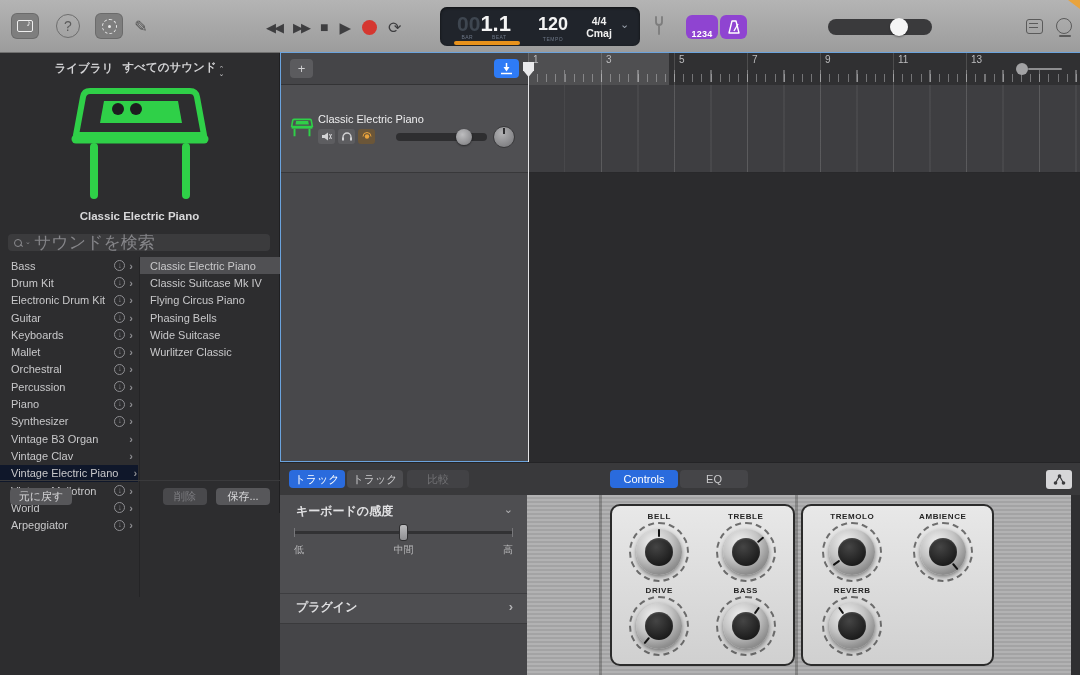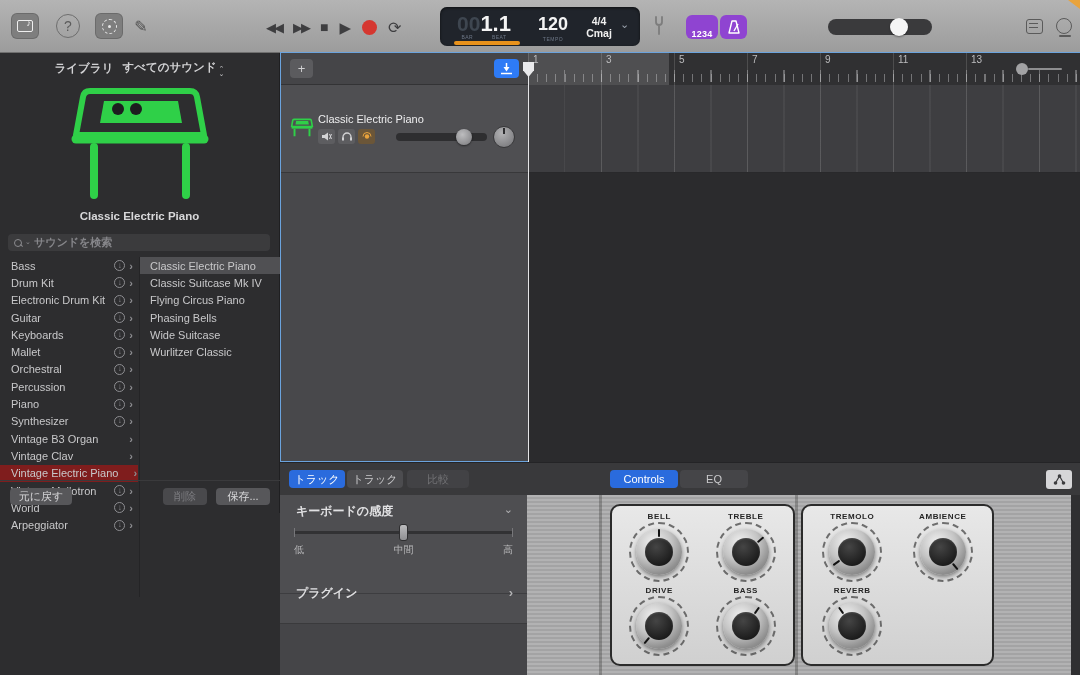--- a/index.html
+++ b/index.html
@@ -66,25 +66,25 @@
   .lib-filter { color:#d2d2d4; font-size:11.5px; font-weight:bold; }
   .updown { display:inline-flex; flex-direction:column; line-height:4.5px; font-size:7px; color:#b5b5b7; margin-left:2px; }
   .patch-art { position:absolute; left:0; right:0; top:30px; display:flex; justify-content:center; }
   .patch-title { position:absolute; top:157px; left:0; right:0; text-align:center; color:#d8d8da; font-size:11.5px; font-weight:bold; }
   .search-box { position:absolute; left:8px; top:181px; width:262px; height:17px; background:#3b3b3d; border-radius:4px;
     display:flex; align-items:center; padding:0 6px; gap:3px; }
   .mag { width:8px; height:8px; position:relative; }
   .mag::before { content:""; position:absolute; left:0; top:0; width:6px; height:6px; border:1.2px solid #8a8a8e; border-radius:50%; }
   .mag::after { content:""; position:absolute; left:6px; top:6px; width:3px; height:1.2px; background:#8a8a8e; transform:rotate(45deg); }
   .search-chev { color:#8a8a8e; font-size:7px; margin-top:-2px; }
-  .search-ph { color:#86868a; font-size:11px;font-weight:bold; }
+  .search-ph { color:#86868a; font-size:17px; }
 
   .cat-list { position:absolute; left:0; top:204px; width:138px; }
   .cat-row { height:17.3px; display:flex; align-items:center; padding:0 5px 0 11px; }
-  .cat-row.selected { background:#7f1d1d; }
+  .cat-row.selected { background:#0f172a; }
   .cat-label { flex:1; color:#c8c8ca; font-size:11px; white-space:nowrap; }
   .cat-icons { display:flex; align-items:center; gap:4px; }
   .dl-icon { width:11px; height:11px; border:1px solid #8e8e92; border-radius:50%; color:#8e8e92; font-size:8px;
     display:flex; align-items:center; justify-content:center; line-height:1; }
   .chev { color:#8e8e92; font-size:11px; font-weight:bold; }
   .patch-list { position:absolute; left:140px; top:204px; width:140px; }
   .patch-row { height:17.3px; display:flex; align-items:center; padding-left:10px; color:#c8c8ca; font-size:11px; white-space:nowrap; }
   .patch-row.selected { background:#505053; }
   .list-divider { position:absolute; left:138.5px; top:204px; width:1px; height:340px; background:#242426; }
 
@@ -156,21 +156,21 @@
   .insp-chev { color:#b2b2b4; font-size:11px; }
   .sens-slider { position:absolute; left:14px; top:36px; width:219px; height:3px; background:#323234; border-radius:2px; }
   .sens-slider::before, .sens-slider::after { content:""; position:absolute; top:-3px; width:1px; height:9px; background:#77777a; }
   .sens-slider::before { left:0; } .sens-slider::after { right:0; }
   .sens-handle { position:absolute; left:105px; top:-7px; width:9px; height:17px; border-radius:3px;
     background:linear-gradient(#bcbcbe,#8f8f92); border:1px solid #2e2e30; }
   .sens-labels { position:absolute; left:14px; top:48px; width:219px; display:flex; justify-content:space-between;
     color:#b6b6b8; font-size:10px; }
   .insp-hint { position:absolute; left:14px; top:68px; width:225px; color:#aaaaac; font-size:10px; line-height:13px; }
   .insp-divider { position:absolute; left:0; top:98px; width:100%; height:1px; background:#3d3d40; }
-  .plugin-row { position:absolute; left:0; top:90px; width:100%; padding:0 14px 0 16px; display:flex; justify-content:space-between; }
+  .plugin-row { position:absolute; left:0; top:104px; width:100%; padding:0 14px 0 16px; display:flex; justify-content:space-between; }
   .plugin-label { color:#e0e0e2; font-size:12px; font-weight:bold; }
   .plugin-chev { color:#b2b2b4; font-size:13px; font-weight:bold; }
   .insp-bottom { position:absolute; left:0; top:128px; width:100%; height:52px; background:#454548; border-top:1px solid #3a3a3c; }
 
   .smart { position:absolute; left:527px; top:495px; width:553px; height:180px;
     background:repeating-linear-gradient(180deg,#b2b2b3 0 2px,#a3a3a4 2px 4px); }
   .seam { position:absolute; top:0; width:3px; height:100%; background:rgba(60,60,60,.35); }
   .smart-right-edge { position:absolute; right:0; top:0; width:9px; height:100%; background:#2f2f31; }
   .sc-panel { position:absolute; top:9px; height:162px; background:linear-gradient(#e8e8e8,#d0d0d0);
     border:2.5px solid #2b2b2b; border-radius:10px; display:grid; grid-template-columns:1fr 1fr; row-gap:2px; padding:6px 4px; }

